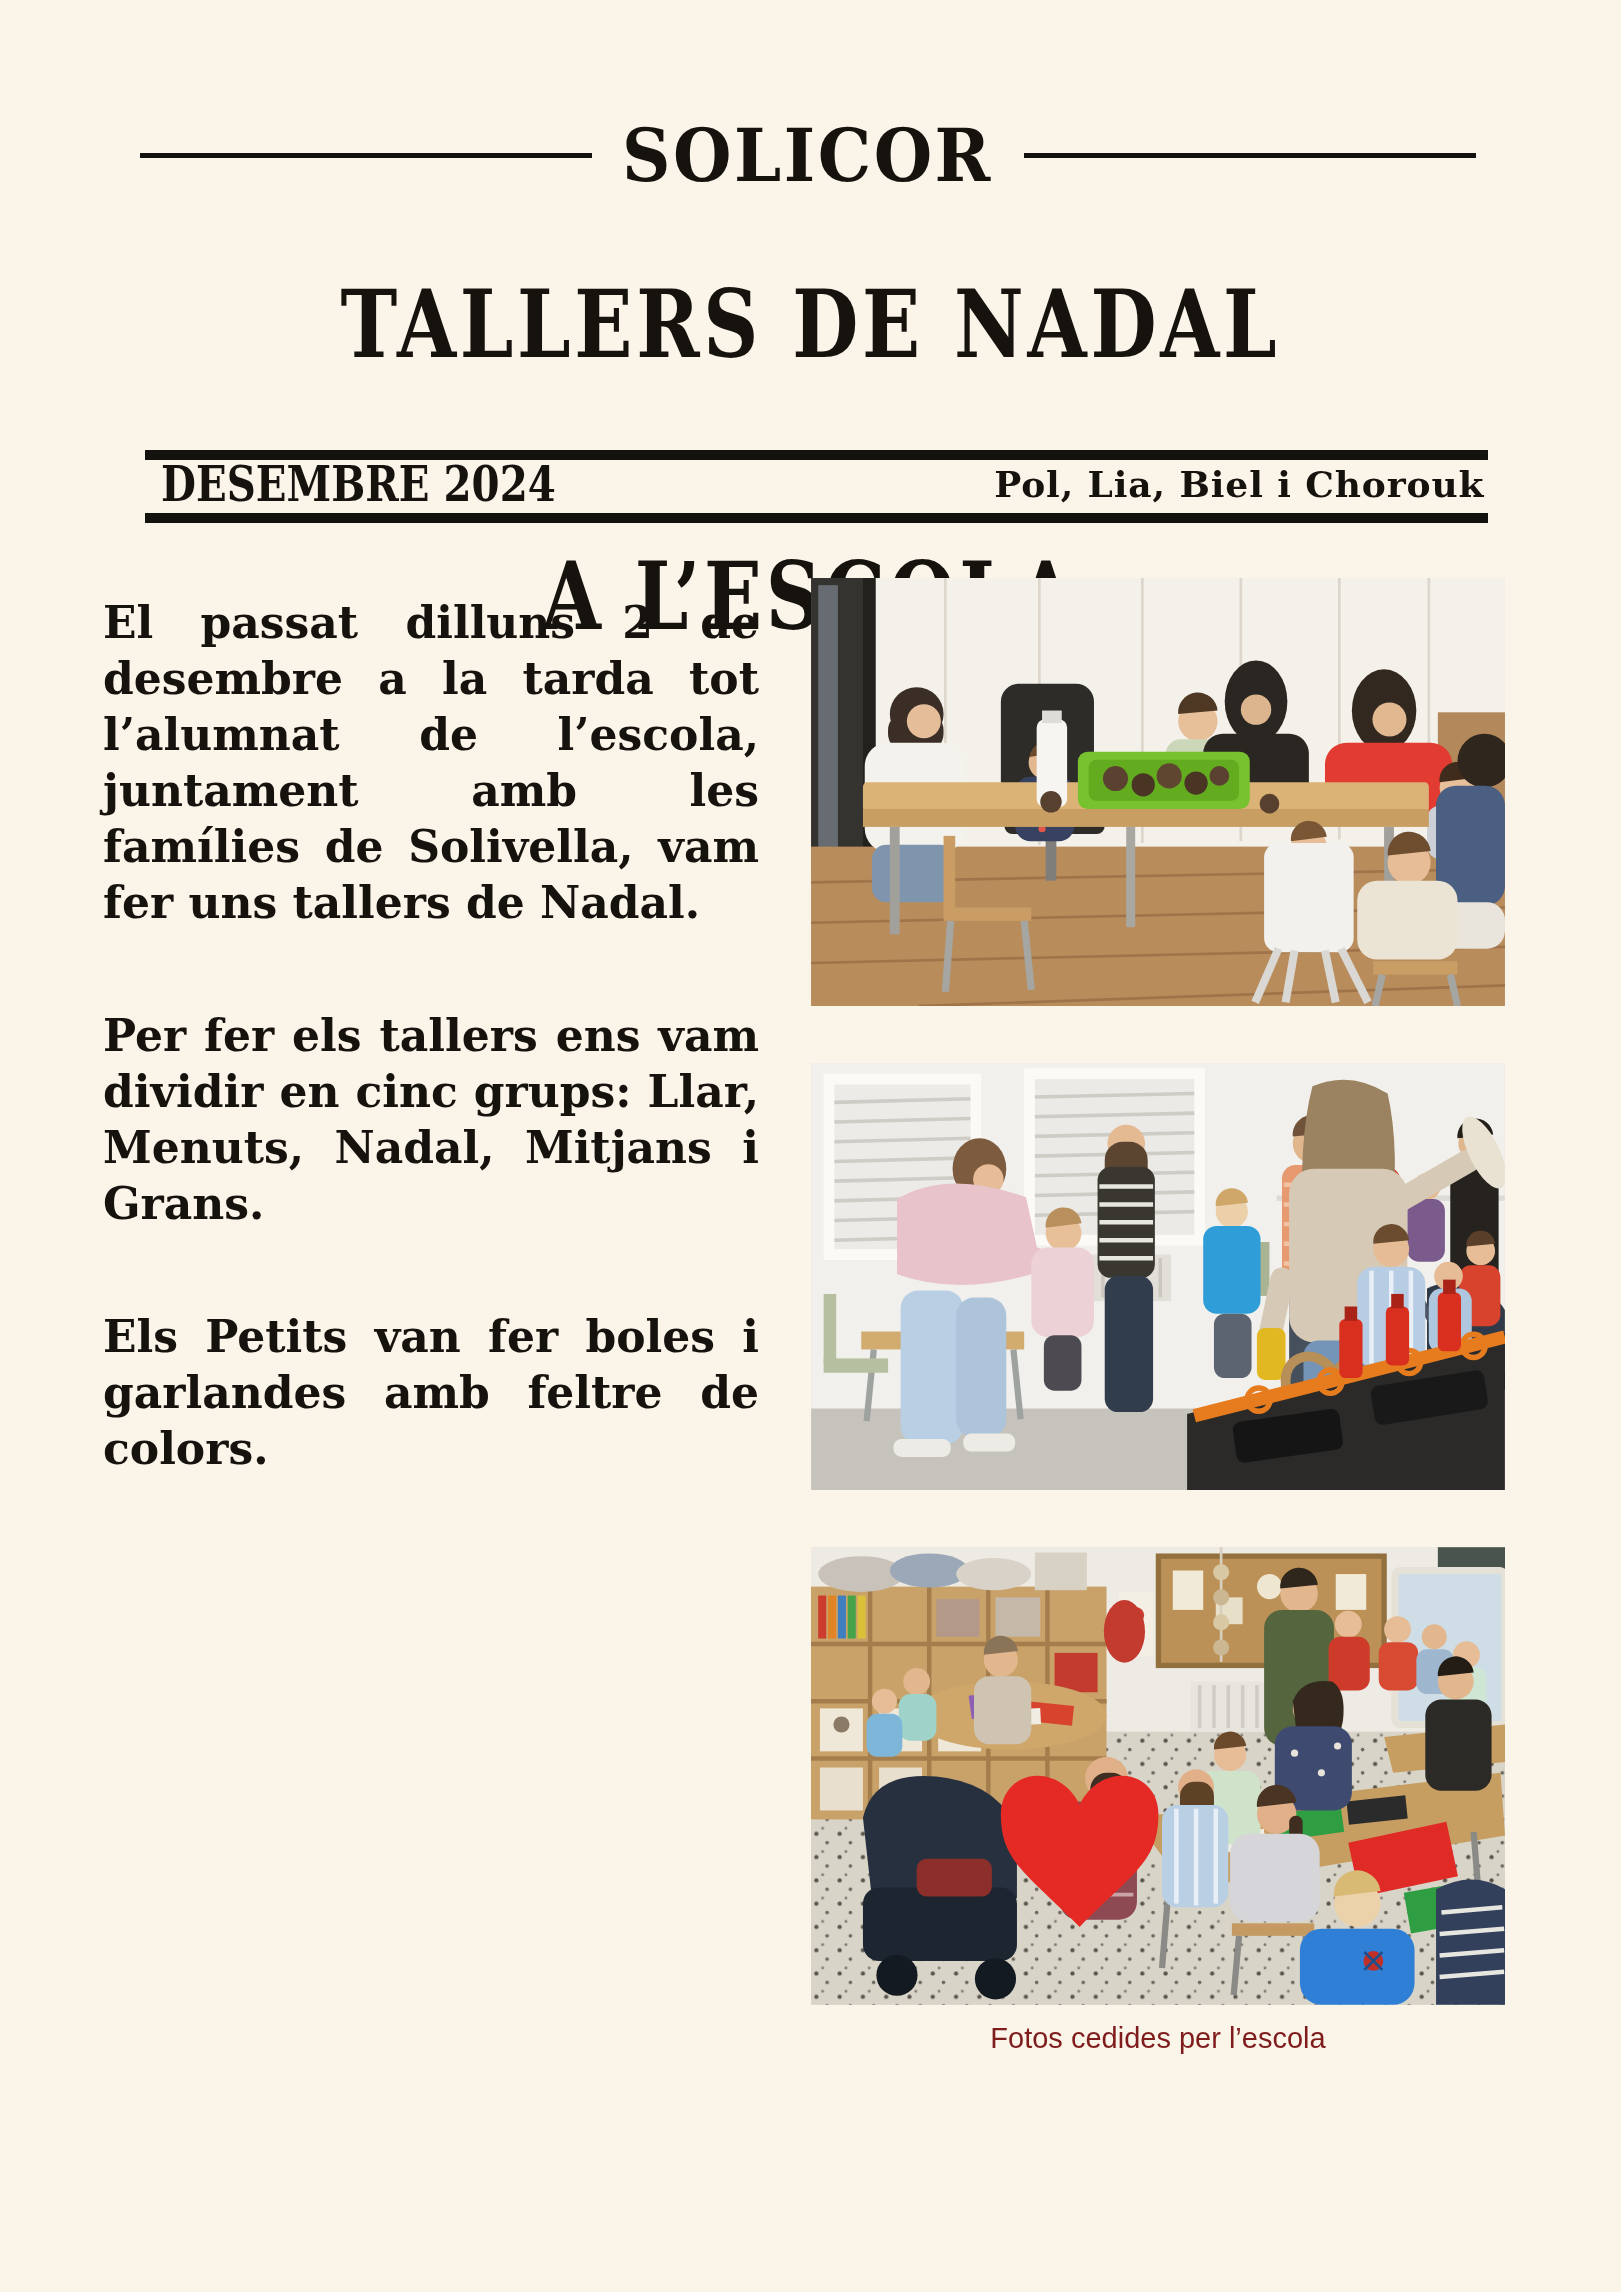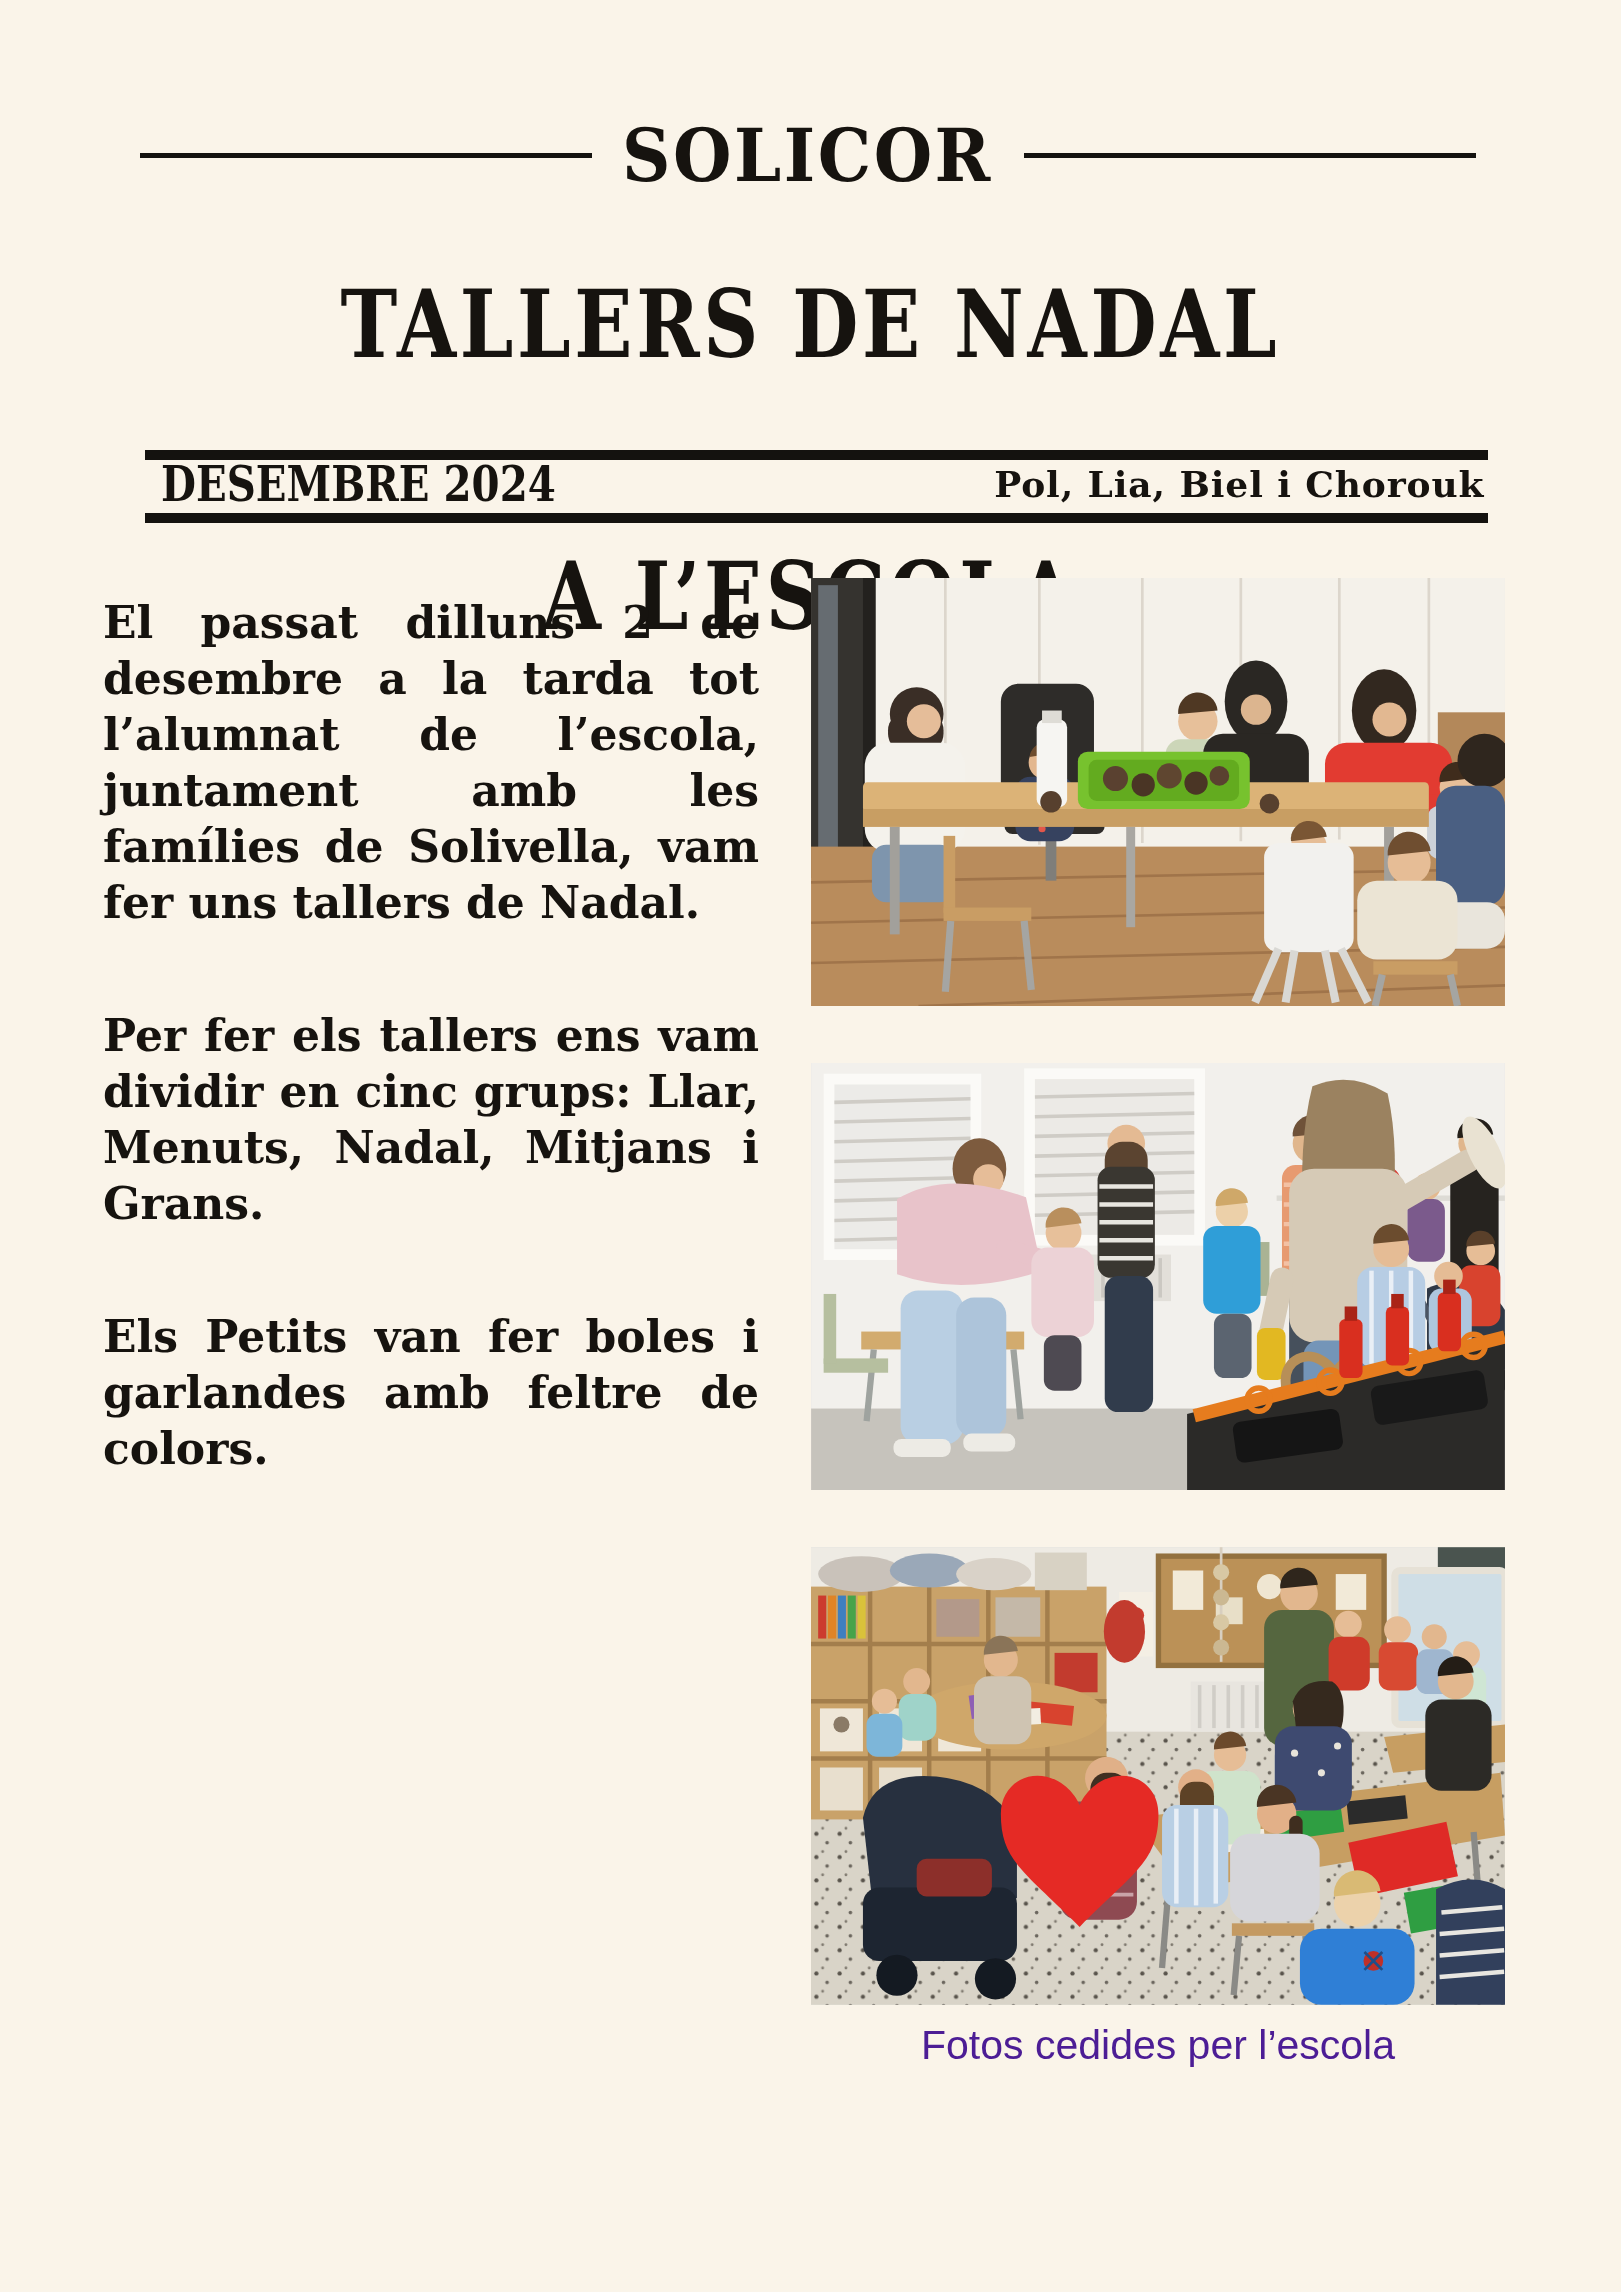--- a/index.html
+++ b/index.html
@@ -46,21 +46,21 @@
   }
   
   .photo{position:absolute;left:811px;width:694px;overflow:hidden;background:#ddd;}
   .photo svg{display:block;}
   #photo1{top:578px;height:428px;}
   #photo2{top:1063px;height:427px;}
   #photo3{top:1547px;height:458px;}
   .caption{
     position:absolute;left:811px;top:2022px;width:694px;text-align:center;
     font-family:"Liberation Sans","DejaVu Sans",sans-serif;
-    font-size:41px;color:#4c1d95;letter-spacing:0;
+    font-size:29px;color:#7f1d1d;letter-spacing:0;
   }
 </style>
 </head>
 <body>
 
 <header>
   <div class="brand-row">
     <div class="brand-line"></div>
     <div class="brand">SOLICOR</div>
     <div class="brand-line"></div>

